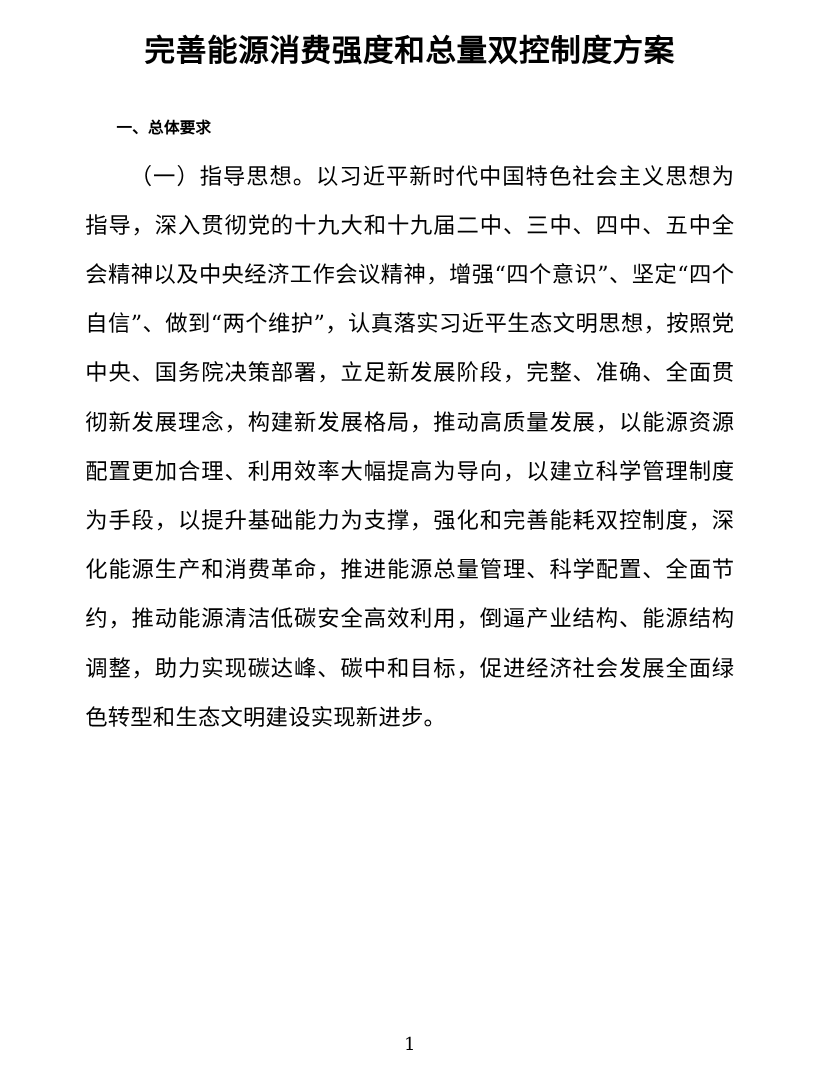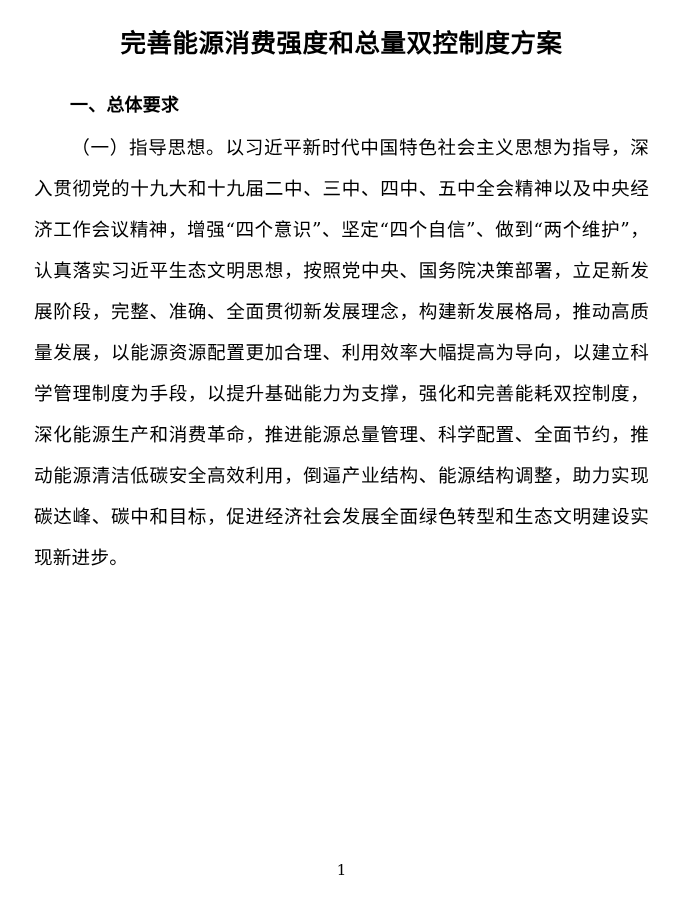--- a/index.html
+++ b/index.html
@@ -13,21 +13,21 @@
     height: 905px;
     overflow: hidden;
     font-family: "DejaVu Serif", "Liberation Serif", serif;
     color: #000000;
   }
   .page {
     position: relative;
     width: 683px;
     height: 905px;
     box-sizing: border-box;
-    padding: 0 34px;
+    padding: 0 71px;
     background: #ffffff;
   }
   .doc-title {
     margin: 0;
     padding-top: 26px;
     text-align: center;
     font-family: "DejaVu Sans", "Liberation Sans", sans-serif;
     font-weight: bold;
     font-size: 25.5px;
     letter-spacing: 0.5px;
@@ -41,23 +41,23 @@
     margin: 0;
     font-size: 18.6px;
     line-height: 41px;
     text-align: justify;
     text-justify: inter-ideograph;
     text-indent: 2em;
     letter-spacing: 0.2px;
   }
   p.heading {
     margin: 0;
-    font-family: Liberation Mono, monospace;
+    font-family: Liberation Serif, serif;
     font-weight: bold;
-    font-size: 18px;
+    font-size: 13px;
     line-height: 41px;
     text-indent: 2em;
     letter-spacing: 0.2px;
   }
   .page-number {
     position: absolute;
     left: 0;
     right: 0;
     bottom: 26px;
     text-align: center;

